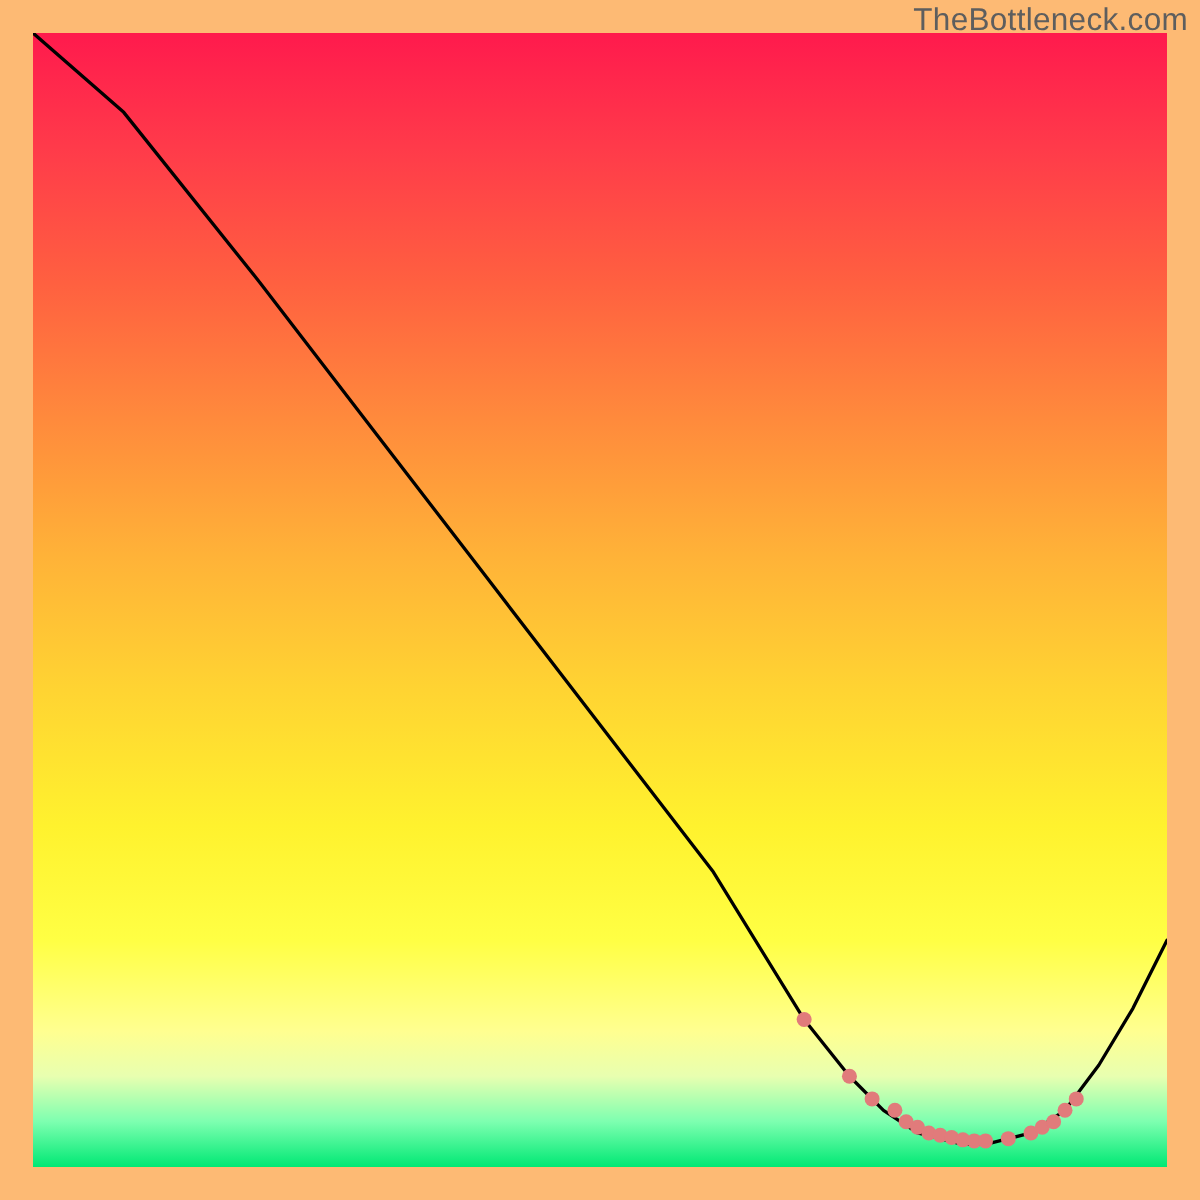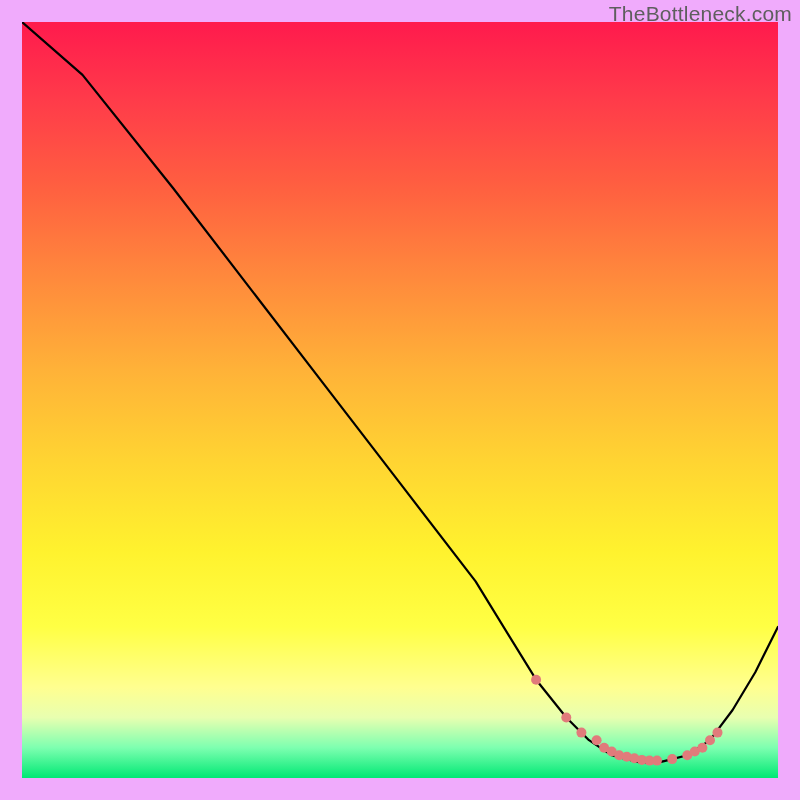--- a/index.html
+++ b/index.html
@@ -8,21 +8,21 @@
     width: 800px;
     height: 800px;
     background: #000;
     overflow: hidden;
     font-family: Arial, Helvetica, sans-serif;
   }
   .frame {
     position: relative;
     width: 800px;
     height: 800px;
-    background: #f0abfc;
+    background: #fdba74;
   }
   .plot {
     position: absolute;
     left: 22px;
     top: 22px;
     width: 756px;
     height: 756px;
     
     background: linear-gradient(
       to bottom,

